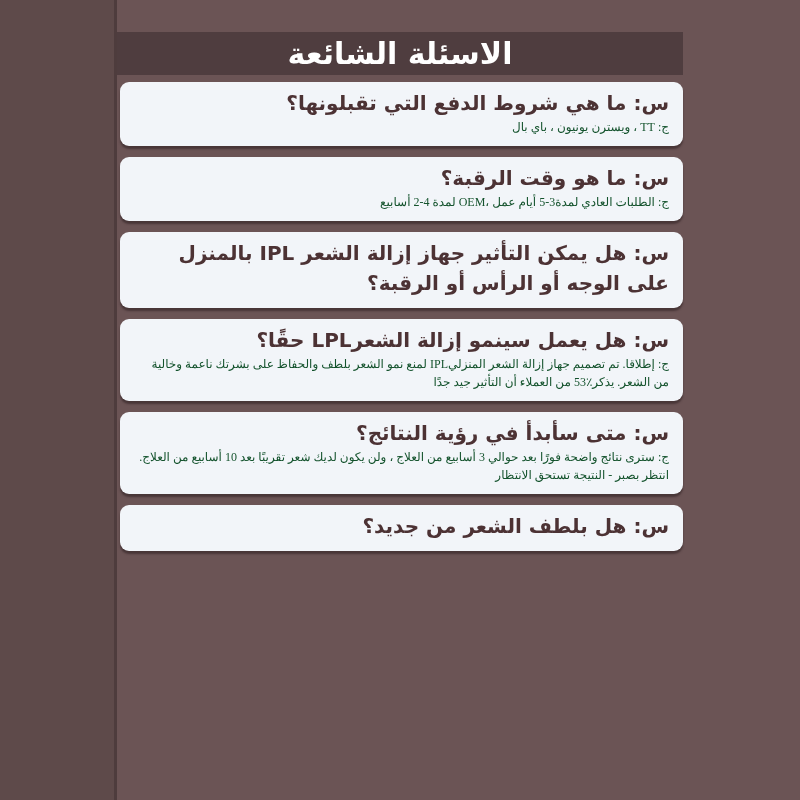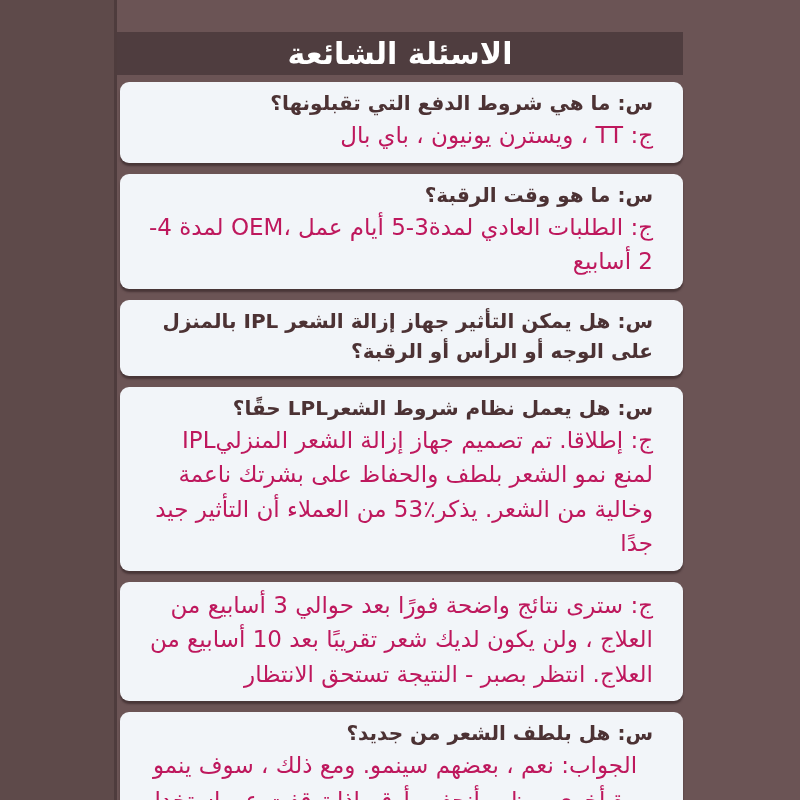--- a/index.html
+++ b/index.html
@@ -40,36 +40,37 @@
   }
   .cards {
     position: absolute;
     left: 120px; top: 82px;
     width: 563px;
     direction: rtl;
   }
   .card {
     background: #f2f5f9;
     border-radius: 9px;
-    padding: 6px 30px 10px 17px;
+    padding: 6px 14px 10px 17px;
     margin-bottom: 11px;
     box-shadow: 0 3px 2px rgba(53, 38, 40, 0.65);
   }
   .q {
     color: #4c3234;
     font-size: 20px;
     font-weight: bold;
     line-height: 1.5;
     text-align: right;
   }
   .a {
-    color: #be185d;
-    font-size: 23px;
+    color: #14532d;
+    font-size: 12px;
     line-height: 1.5;
     text-align: right;
+    font-family: Liberation Serif, serif;
   }
   .card.center-answer .a {
     text-align: center;
   }
 </style>
 </head>
 <body>
 
 <div class="page">
   <div class="left-strip"></div>
@@ -86,27 +87,27 @@
     <div class="card">
       <div class="q">س: ما هو وقت الرقبة؟</div>
       <div class="a">ج: الطلبات العادي لمدة3-5 أيام عمل ،OEM لمدة 4-2 أسابيع</div>
     </div>
 
     <div class="card">
       <div class="q">س: هل يمكن التأثير جهاز إزالة الشعر IPL بالمنزل على الوجه أو الرأس أو الرقبة؟</div>
     </div>
 
     <div class="card">
-      <div class="q">س: هل يعمل نظام شروط الشعرLPL حقًا؟</div>
+      <div class="q">س: هل يعمل سينمو إزالة الشعرLPL حقًا؟</div>
       <div class="a">ج: إطلاقا.  تم تصميم جهاز إزالة الشعر المنزليIPL لمنع نمو الشعر بلطف والحفاظ على بشرتك ناعمة وخالية من الشعر. يذكر٪53 من العملاء أن التأثير جيد جدًا</div>
     </div>
 
     <div class="card">
+      <div class="q">س: متى سأبدأ في رؤية النتائج؟</div>
       <div class="a">ج: سترى نتائج واضحة فورًا بعد حوالي 3 أسابيع من العلاج ، ولن يكون لديك شعر تقريبًا بعد 10 أسابيع من العلاج. انتظر بصبر - النتيجة تستحق الانتظار</div>
     </div>
 
     <div class="card center-answer">
       <div class="q">س: هل بلطف الشعر من جديد؟</div>
-      <div class="a">الجواب: نعم ، بعضهم سينمو. ومع ذلك ، سوف ينمو مرة أخرى ويظهر أنحف وأرق. إذا توقفت عن استخدام جهاز إزالة الشعر ، فقد يعود نمو الشعر في النهاية إلى النمط السابق</div>
     </div>
 
   </div>
 </div>
 
 </body></html>

